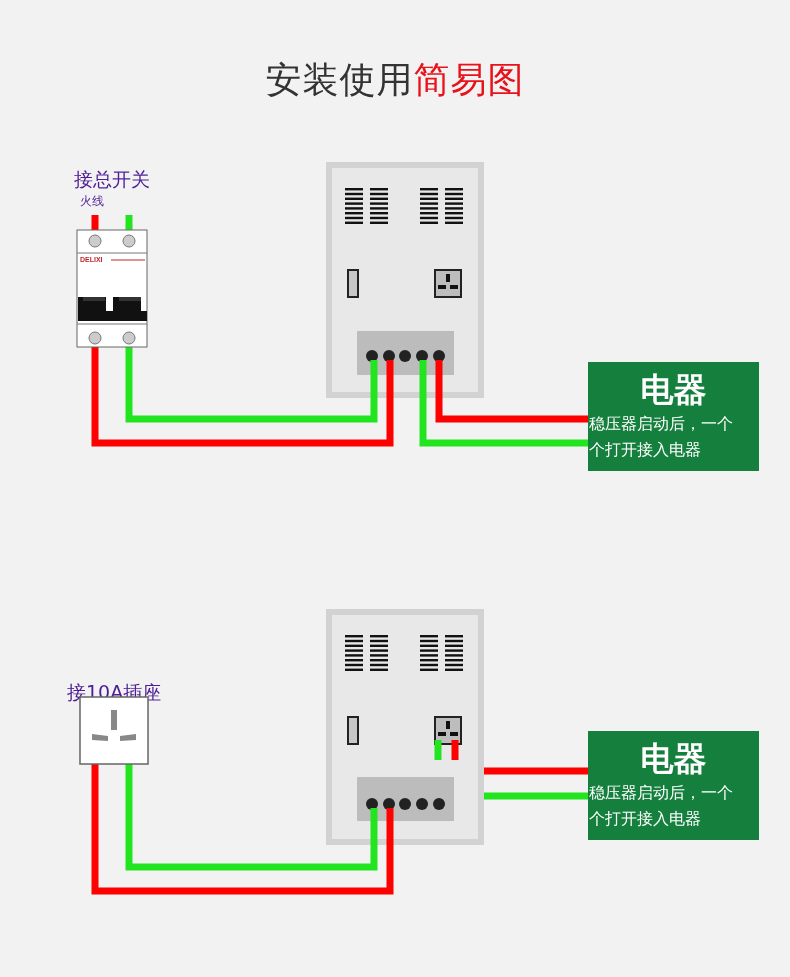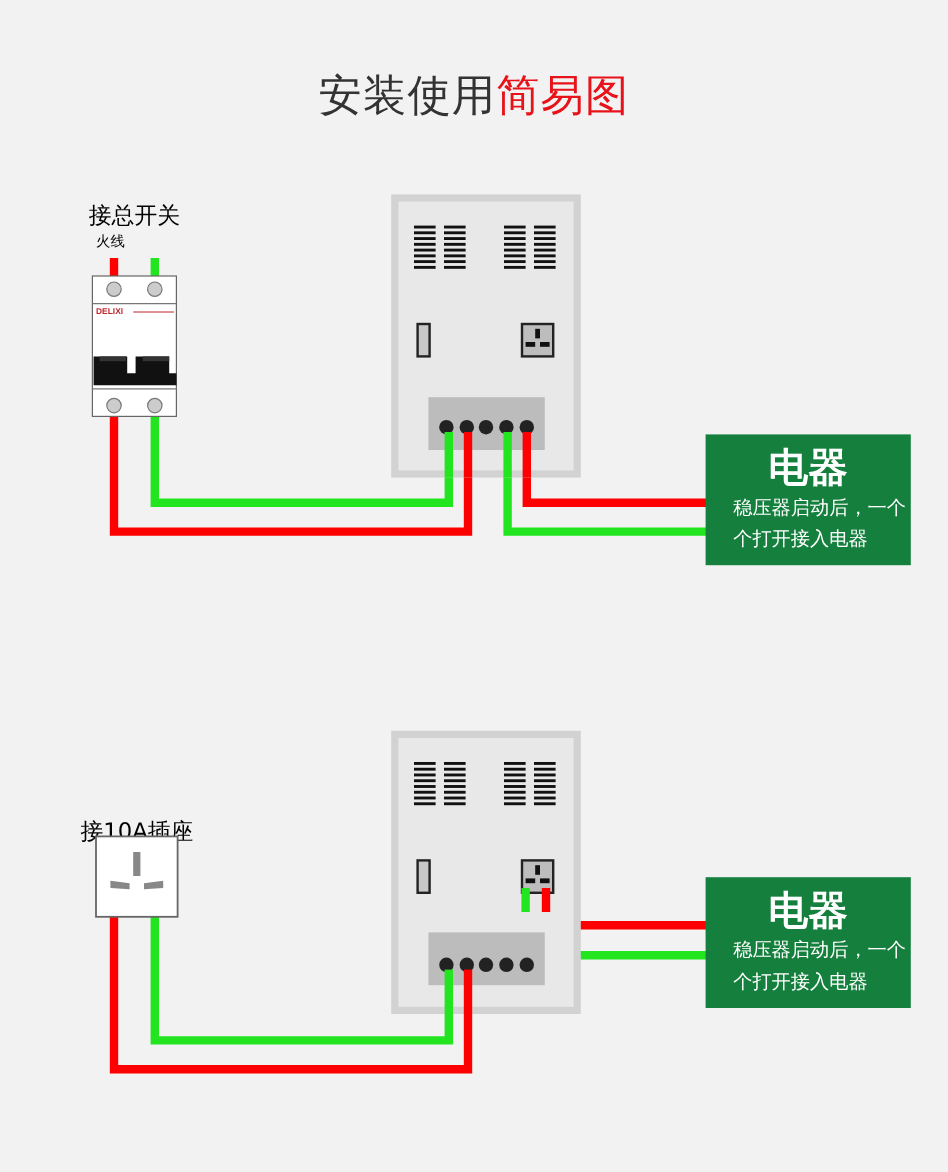--- a/index.html
+++ b/index.html
@@ -7,33 +7,33 @@
       width: 790px; height: 977px; position: relative; overflow: hidden;
       background: #f2f2f2;
       font-family: "DejaVu Sans", "Liberation Sans", sans-serif;
     }
     .title {
       position: absolute; left: 0; top: 56px; width: 790px; text-align: center;
       font-size: 36px; color: #333333; letter-spacing: 1px;
     }
     .title .accent { color: #e8121a; }
     svg.diagram { position: absolute; left: 0; top: 0; }
-    .lbl { position: absolute; color: #000000; white-space: nowrap; }
+    .lbl { position: absolute; color: #4c1d95; white-space: nowrap; }
     .lbl-main { font-size: 19px; }
     .lbl-sub { font-size: 12px; text-align: right; }
     .appliance {
       position: absolute; background: #15803d; color: #ffffff;
       width: 171px; height: 109px;
     }
     .appliance .ap-title {
       display: block; text-align: center; font-size: 33px; font-weight: bold;
       margin-top: 8px; line-height: 40px;
     }
     .appliance .ap-desc {
-      display: block; font-size: 16px; line-height: 24px; padding-left: 23px; margin-top: 2px; font-family: Liberation Mono, monospace;
+      display: block; font-size: 16px; line-height: 24px; padding-left: 1px; margin-top: 2px;
     }
   </style>
 </head>
 <body>
 
 <div class="title"><span>安装使用</span><span class="accent">简易图</span></div>
 
 <div class="lbl lbl-main" style="left:74px; top:167px;">接总开关</div>
 <div class="lbl lbl-sub" style="left:80px; top:193px;">火线</div>
 <div class="lbl lbl-sub" style="left:117px; top:193px;margin-top:48px;">零线</div>

